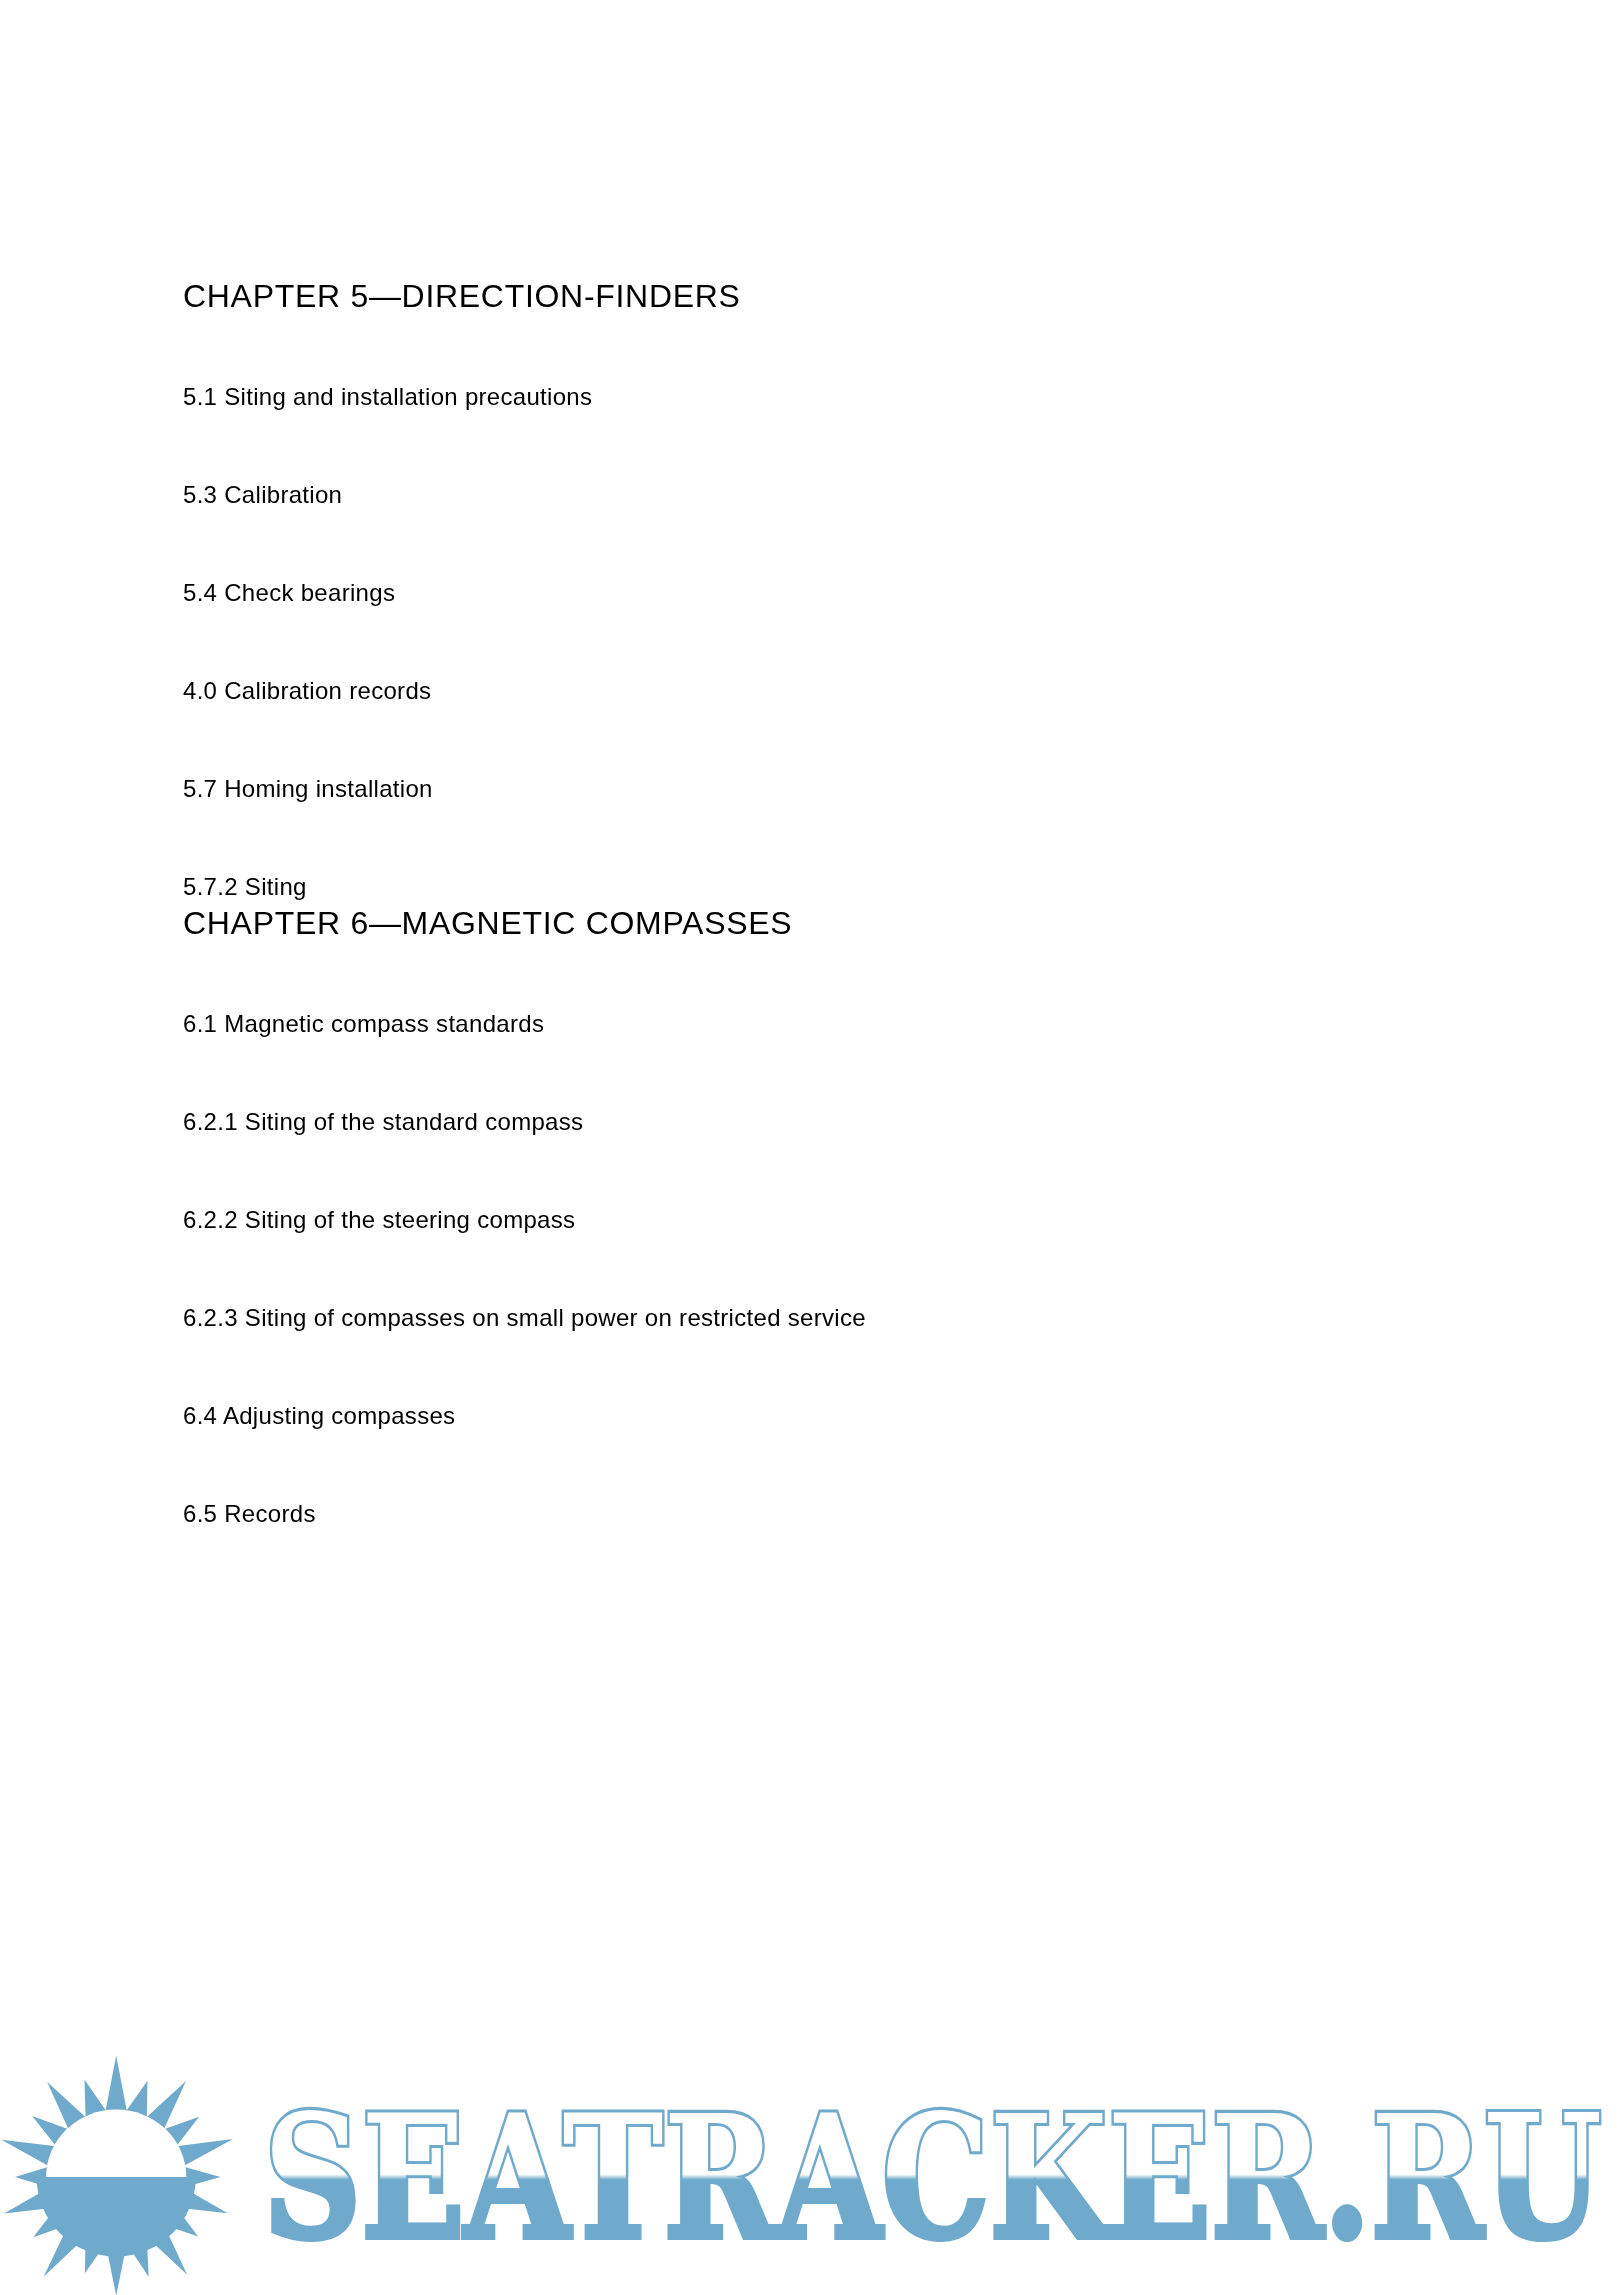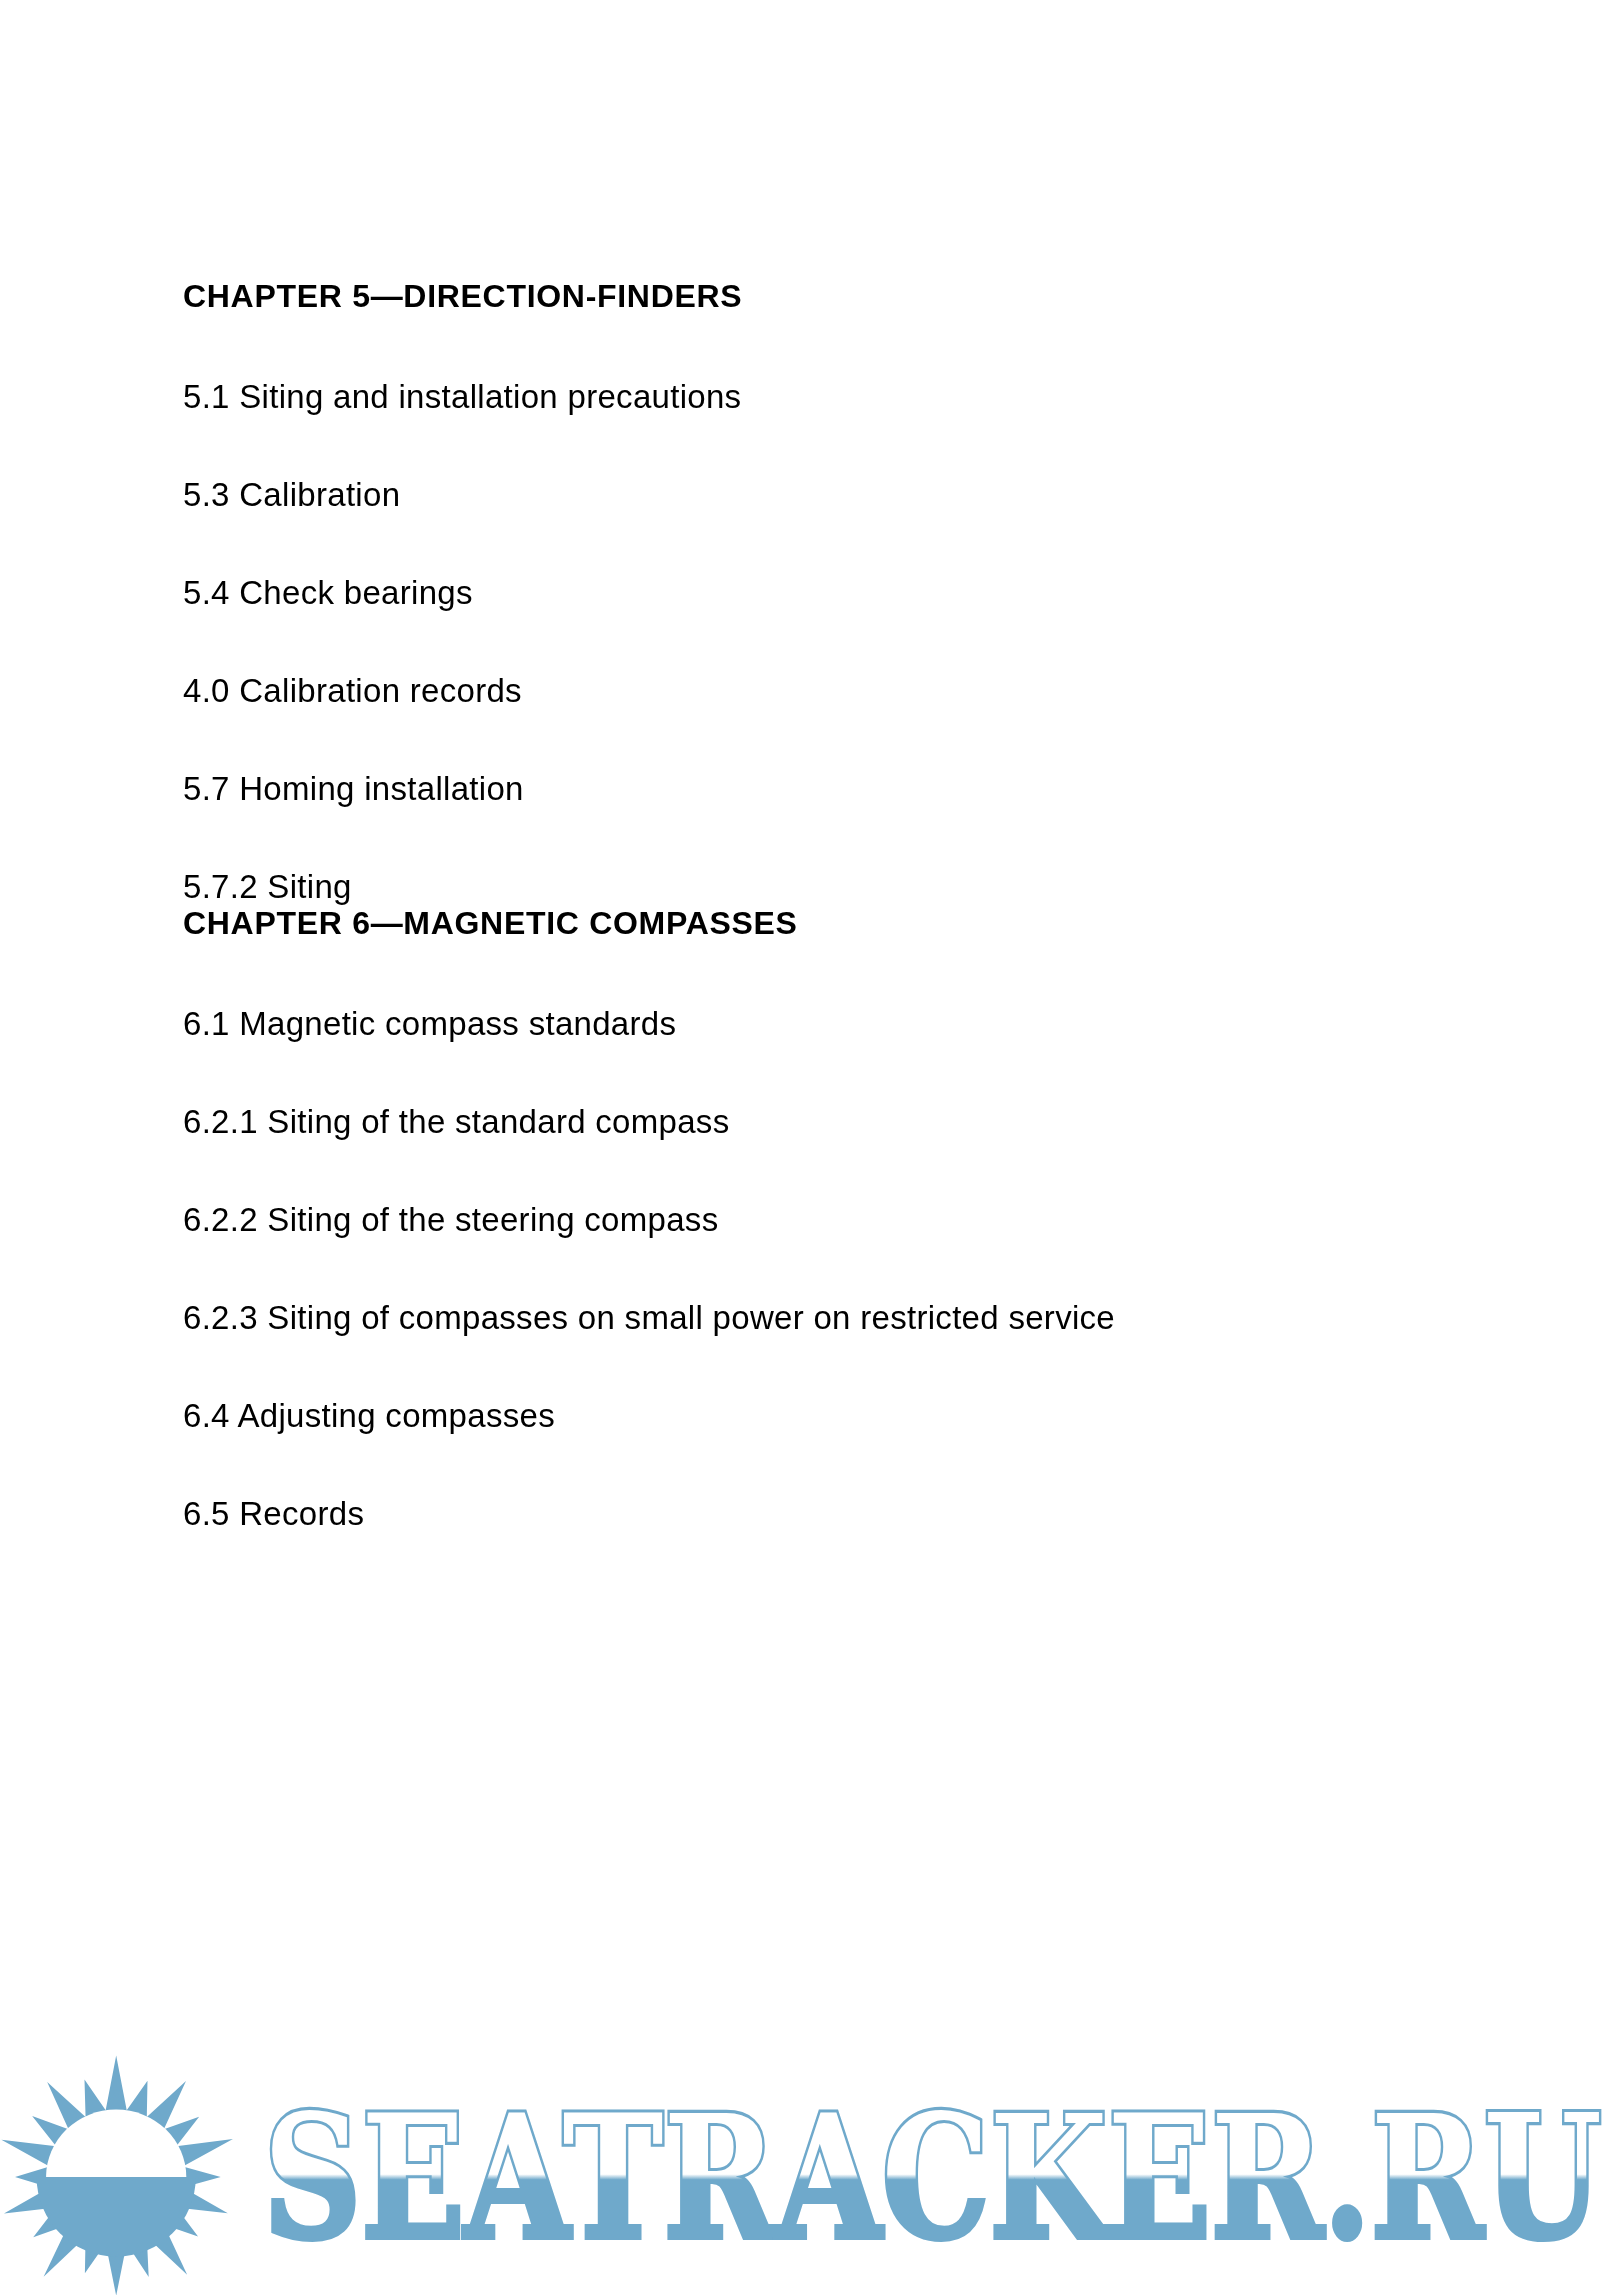--- a/index.html
+++ b/index.html
@@ -32,28 +32,28 @@
     top: 0;
     z-index: 1;
     padding-top: 277px;
     color: #000000;
   }
   .toc section { margin: 0; }
   .toc h1 {
     margin: 0;
     font-size: 32px;
     line-height: 39px;
-    font-weight: bold;
+    font-weight: normal;
     letter-spacing: 0.7px;
     white-space: nowrap;
   }
   .toc section + section h1 { }
   .toc-item {
     margin: 64px 0 0 0;
-    font-size: 33px;
+    font-size: 24px;
     line-height: 34px;
     letter-spacing: 0.3px;
     white-space: nowrap;
   }
   .wm-text {
     font-family: "DejaVu Serif", serif;
     font-weight: bold;
   }
 </style>
 </head>

